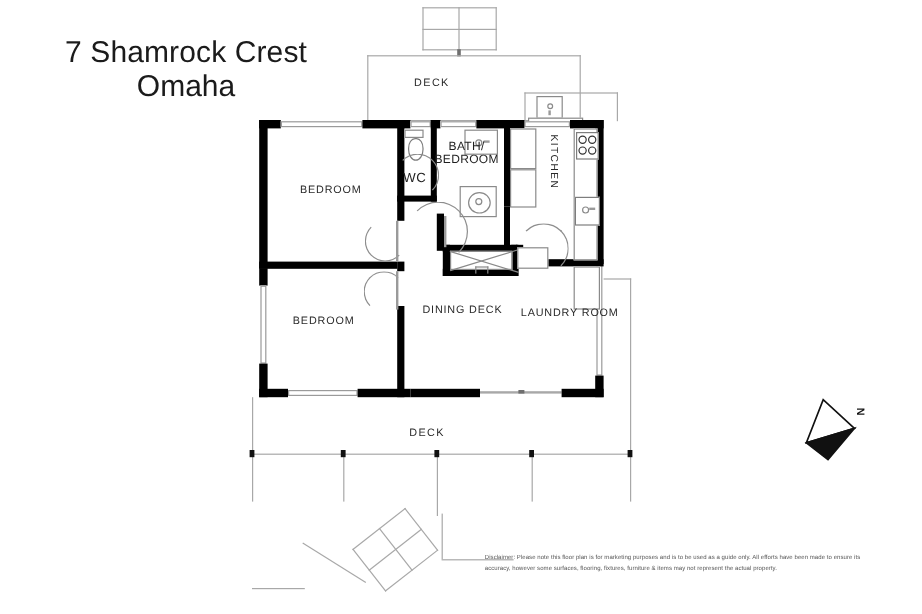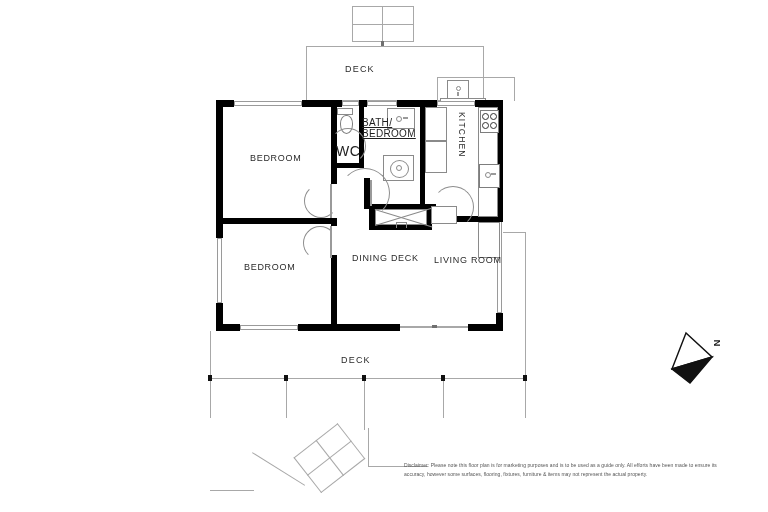--- a/index.html
+++ b/index.html
@@ -82,27 +82,26 @@
     font-size: 9px;
     letter-spacing: 1.2px;
     color: #2a2a2a;
   }
   .bath-label {
     position: absolute;
     font-size: 10px;
     letter-spacing: 0.3px;
     color: #1f1f1f;
     line-height: 1.05;
-    text-align: left;
+    text-align: center;
     white-space: nowrap;
-    text-decoration: underline;
   }
   .wc-label {
     position: absolute;
-    font-size: 14px;
+    font-size: 11px;
     letter-spacing: 0.5px;
     color: #1f1f1f;
   }
   .post {            
     position: absolute;
     width: 4px;
     height: 6px;
     background: #111111;
   }
   .swing {           
@@ -147,20 +146,22 @@
     color: #111111;
     transform: rotate(90deg);
   }
 </style>
 </head>
 <body>
 
 <div id="page">
 
   <div id="title-block">
+    <div id="title-line1">7 Shamrock Crest</div>
+    <div id="title-line2">Omaha</div>
   </div>
 
   <div>
     <div class="thinline" style="left:352px; top:6px;  width:62px; height:1px;"></div>
     <div class="thinline" style="left:352px; top:24px; width:62px; height:1px;"></div>
     <div class="thinline" style="left:352px; top:41px; width:62px; height:1px;"></div>
     <div class="thinline" style="left:352px; top:6px;  width:1px;  height:36px;"></div>
     <div class="thinline" style="left:382px; top:6px;  width:1px;  height:36px;"></div>
     <div class="thinline" style="left:413px; top:6px;  width:1px;  height:36px;"></div>
     <div class="midline" style="left:381px; top:41px; width:3px;  height:6px;"></div>
@@ -296,21 +297,21 @@
     <div style="position:absolute;left:479px;top:164px;width:19px;height:22px;border:1px solid #7d7d7d;background:#fff;"></div>
     <div style="position:absolute;left:485px;top:172px;width:4px;height:4px;border:1px solid #8a8a8a;border-radius:50%;"></div>
     <div style="position:absolute;left:491px;top:173px;width:5px;height:2px;background:#9a9a9a;"></div>
   </div>
 
   <div class="fixbox" style="left:478px; top:222px; width:22px; height:36px;"></div>
 
   <div class="room-label big" style="left:250px; top:153px;">BEDROOM</div>
   <div class="room-label big" style="left:244px; top:262px;">BEDROOM</div>
   <div class="room-label big" style="left:352px; top:253px;">DINING DECK</div>
-  <div class="room-label big" style="left:434px; top:255px;">LIVING ROOM</div>
+  <div class="room-label big" style="left:434px; top:255px;">LAUNDRY ROOM</div>
 
   <div class="swing" style="left:304px; top:184px; width:34px; height:34px; border-color:transparent; border-bottom-color:#8d8d8d; border-left-color:#8d8d8d;"></div>
   <div class="doorleaf" style="left:330px; top:184px; width:2px; height:34px;"></div>
   <div class="swing" style="left:303px; top:226px; width:34px; height:34px; border-color:transparent; border-top-color:#8d8d8d; border-left-color:#8d8d8d;"></div>
   <div class="doorleaf" style="left:330px; top:226px; width:2px; height:32px;"></div>
 
   <div>
     <div class="thinline" style="left:503px; top:232px; width:23px; height:1px;"></div>
     <div class="thinline" style="left:525px; top:232px; width:1px;  height:146px;"></div>
   </div>

